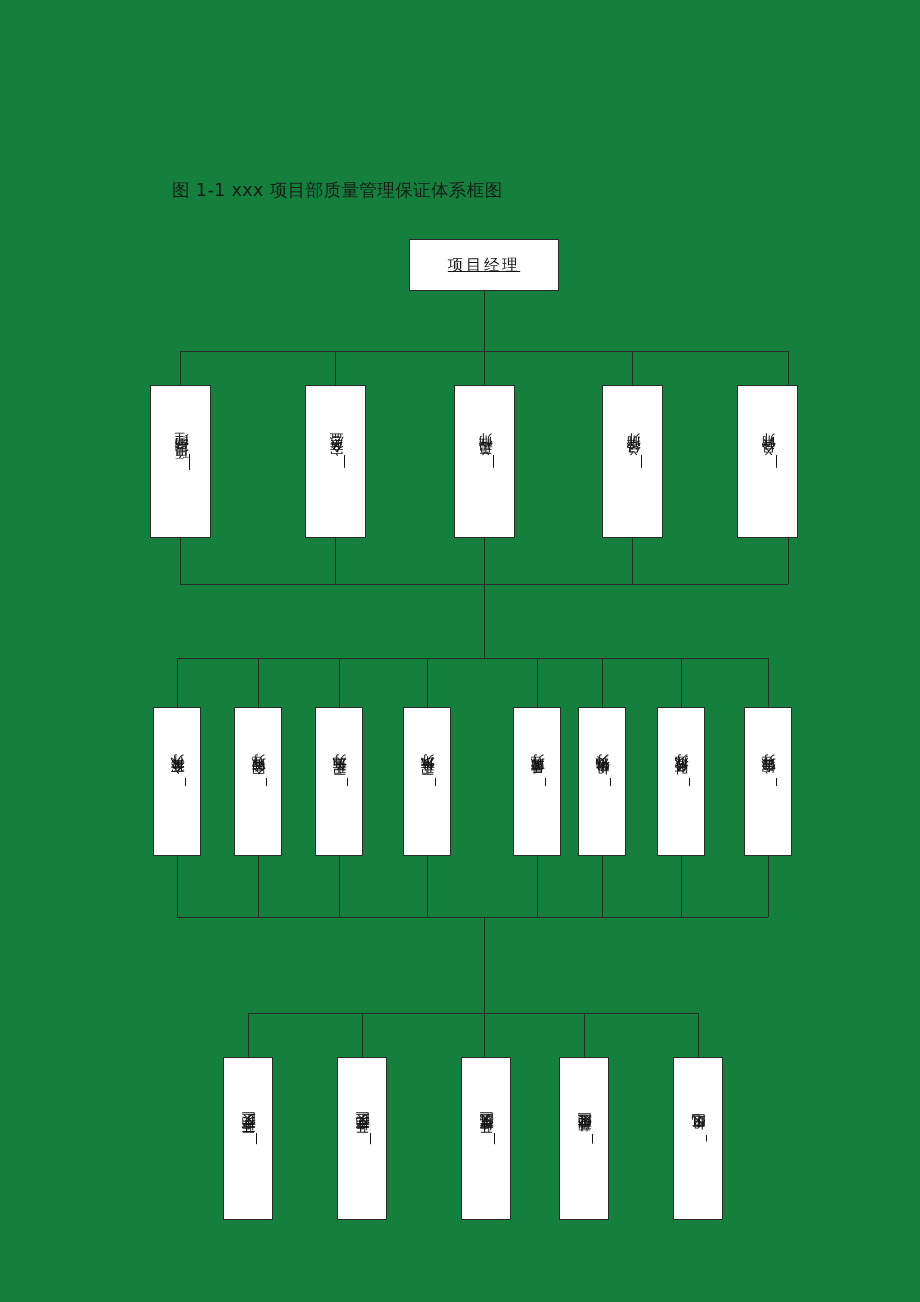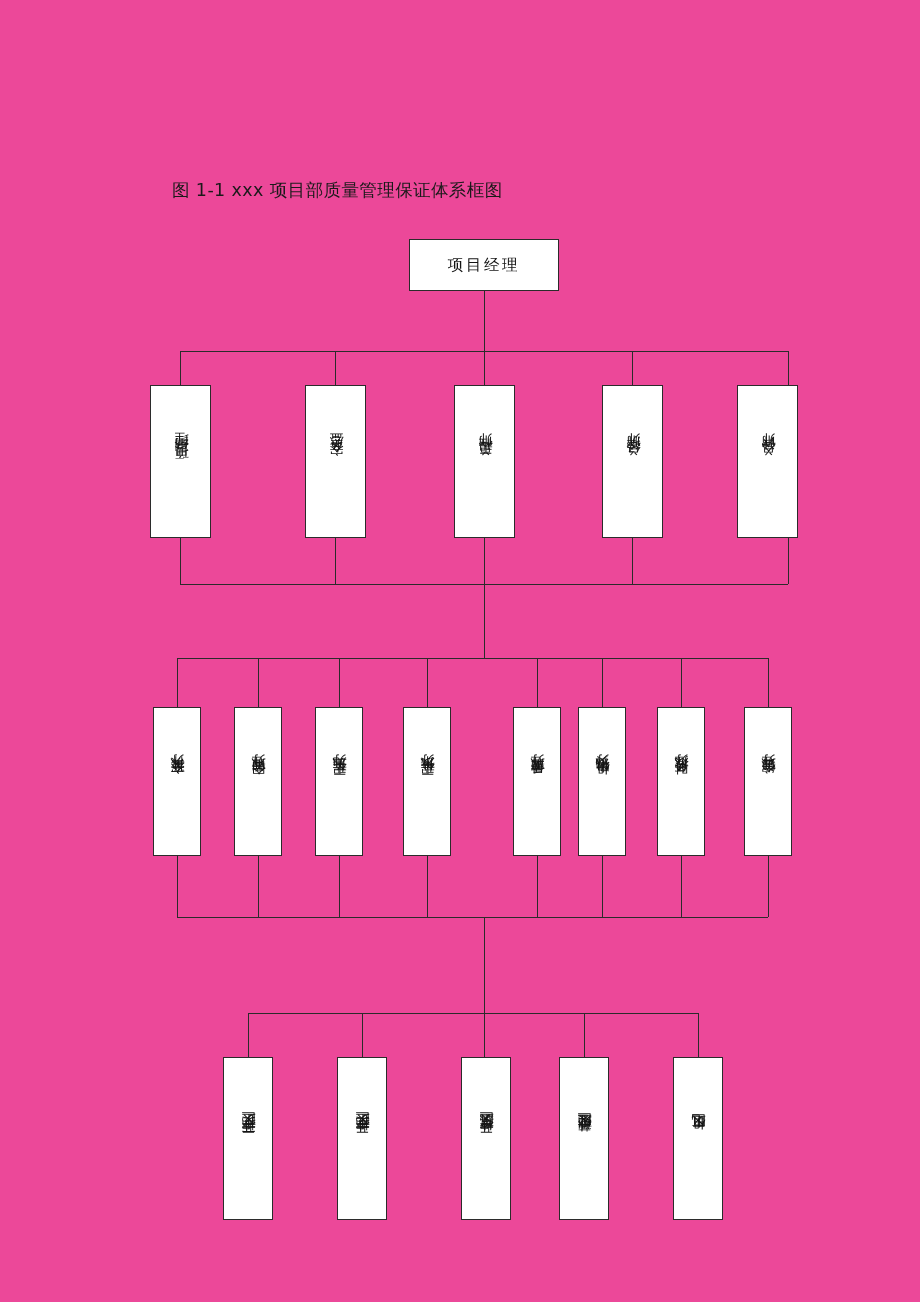--- a/index.html
+++ b/index.html
@@ -9,21 +9,21 @@
     background: #ffffff;
   }
   body {
     font-family: "DejaVu Sans", "Liberation Sans", sans-serif;
     color: #141414;
   }
   #page {
     position: relative;
     width: 920px;
     height: 1302px;
-    background: #ec4899;
+    background: #15803d;
     overflow: hidden;
   }
 
   
   #chart-title {
     position: absolute;
     left: 172px;
     top: 177px;
     font-size: 17.5px;
     line-height: 26px;
@@ -36,20 +36,21 @@
   
   .node {
     position: absolute;
     box-sizing: border-box;
     border: 1.3px solid #2b2b2b;
     background: #ffffff;
     display: flex;
     align-items: center;
     justify-content: center;
     overflow: hidden;
+    text-decoration: underline;
   }
 
   
   .node .label-h {
     font-size: 15.5px;
     letter-spacing: 2.6px;
     white-space: nowrap;
     color: #141414;
   }
 

